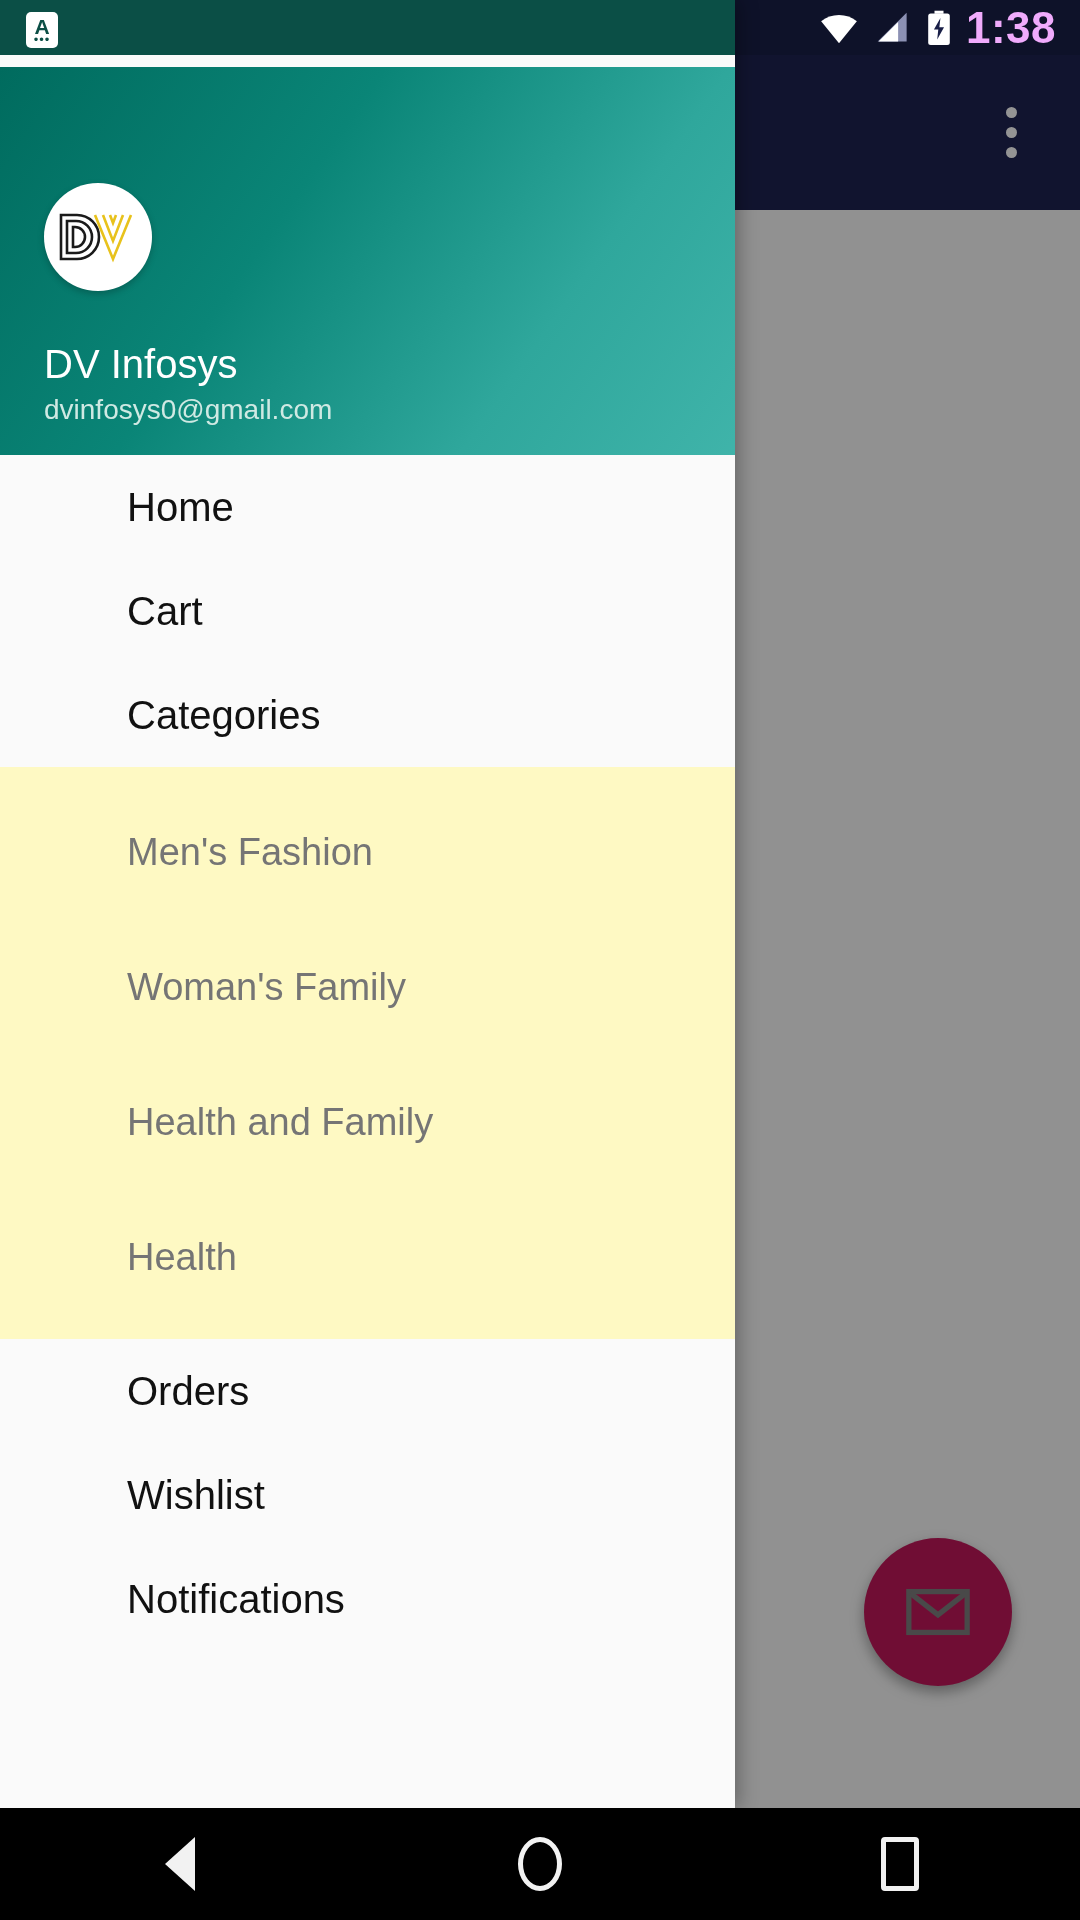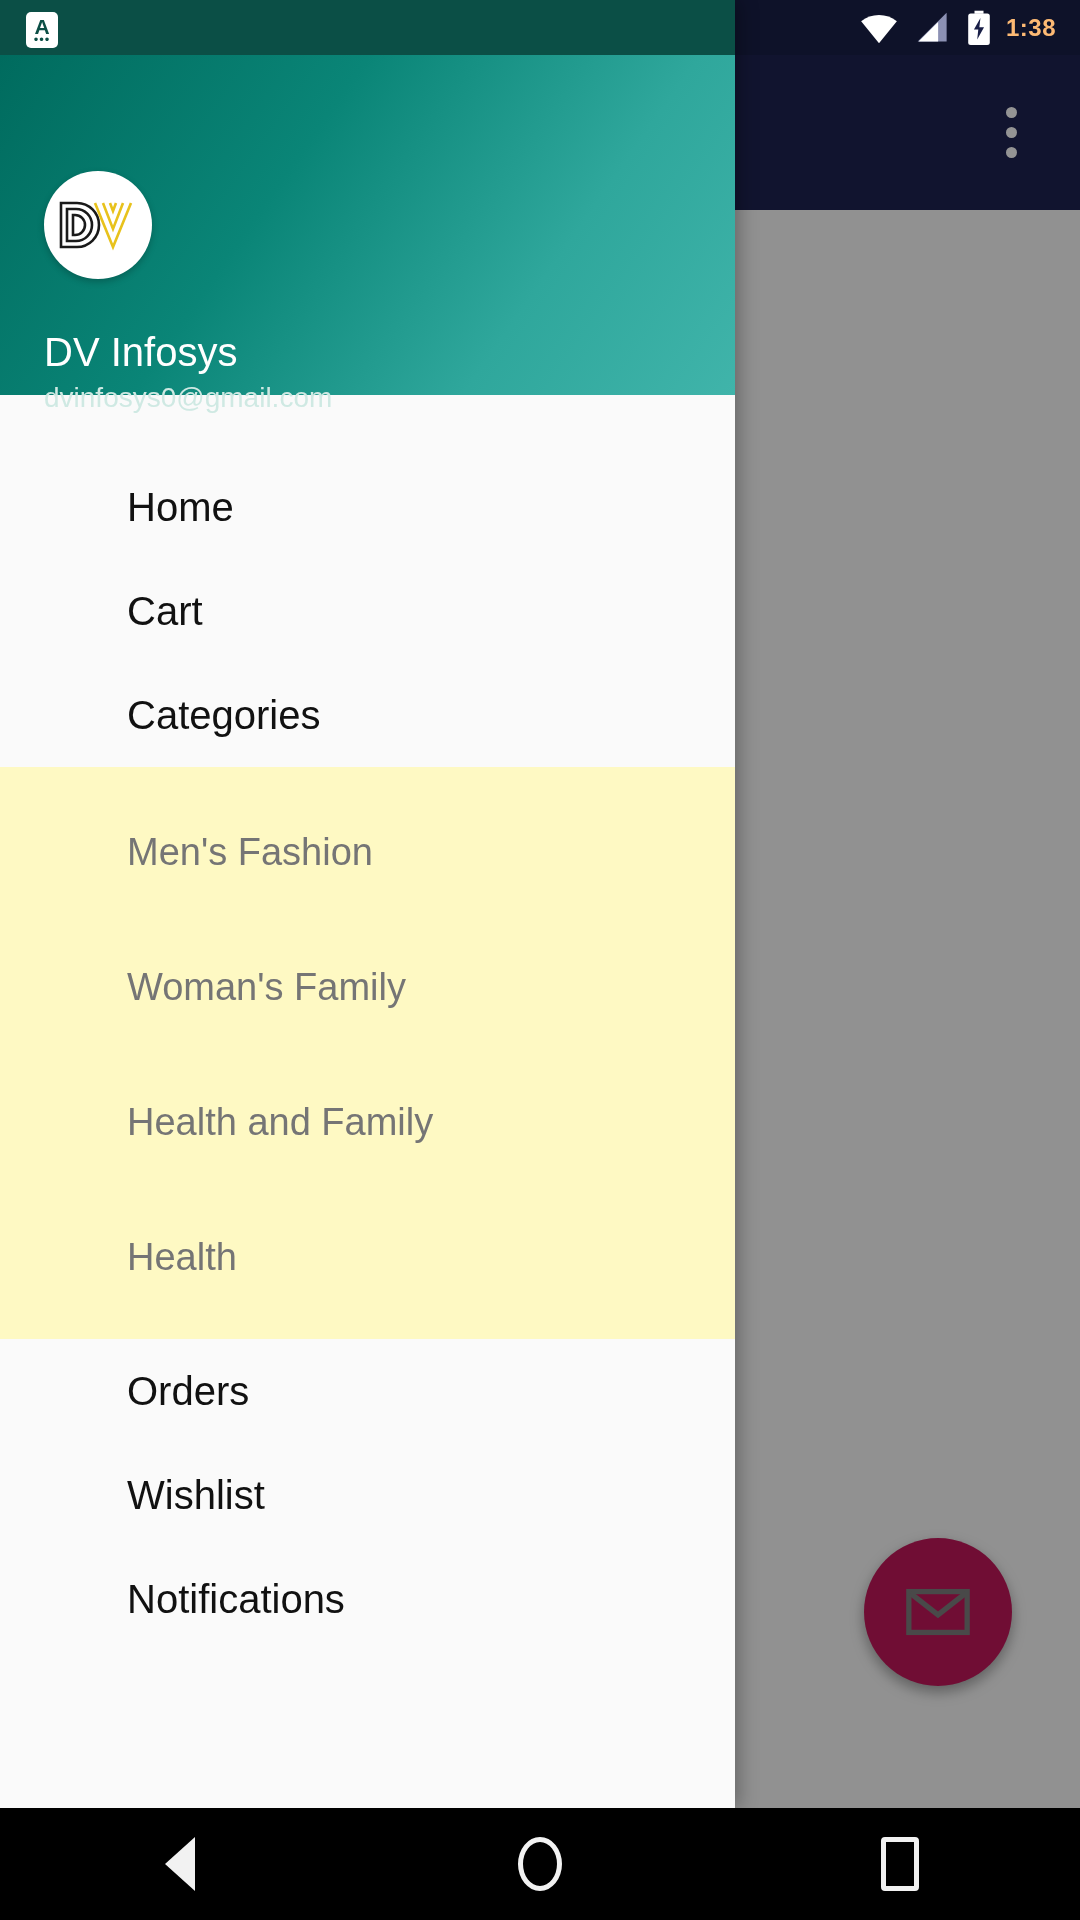--- a/index.html
+++ b/index.html
@@ -64,21 +64,21 @@
   }
   #sb-app-icon{
     position:absolute; left:26px; top:12px;
     width:32px; height:36px; border-radius:5px; background:#FFFFFF;
     display:flex; flex-direction:column; align-items:center; justify-content:center;
   }
   #sb-app-icon .ltr{ font-size:21px; font-weight:bold; color:#0B4F46; line-height:19px; }
   #sb-app-icon .dots{ font-size:13px; color:#0B4F46; line-height:7px; letter-spacing:1px; }
 
   #drawer-header{
-    position:absolute; left:0; top:55px; width:735px; height:340px;
+    position:absolute; left:0; top:67px; width:735px; height:400px;
     background:linear-gradient(125deg, #006B5E 0%, #0A8577 38%, #2FA79C 72%, #40B4AA 100%);
   }
   #avatar{
     position:absolute; left:44px; top:116px;
     width:108px; height:108px; border-radius:50%;
     background:#FFFFFF;
     box-shadow:0 3px 7px rgba(0,0,0,.22);
     display:flex; align-items:center; justify-content:center;
   }
   #avatar svg{ width:86px; height:56px; }
@@ -131,21 +131,21 @@
   }
   .nav-home{ width:44px; height:54px; border:5px solid #F2F2F2; border-radius:50%; }
   .nav-recent{ width:38px; height:54px; border:5px solid #F2F2F2; border-radius:4px; }
 
   
   #sys-status{
     position:absolute; right:0; top:0; height:55px;
     display:flex; align-items:center; gap:14px; padding-right:24px;
   }
   #sys-status svg{ display:block; }
-  #clock{ font-size:24px; color:#fdba74; font-weight:bold; letter-spacing:0.5px; }
+  #clock{ font-size:44px; color:#f0abfc; font-weight:bold; letter-spacing:0.5px; }
 </style>
 </head>
 <body>
 
 <div id="screen">
 
   <div id="app-layer">
 
     <div id="app-statusbar"></div>
 

